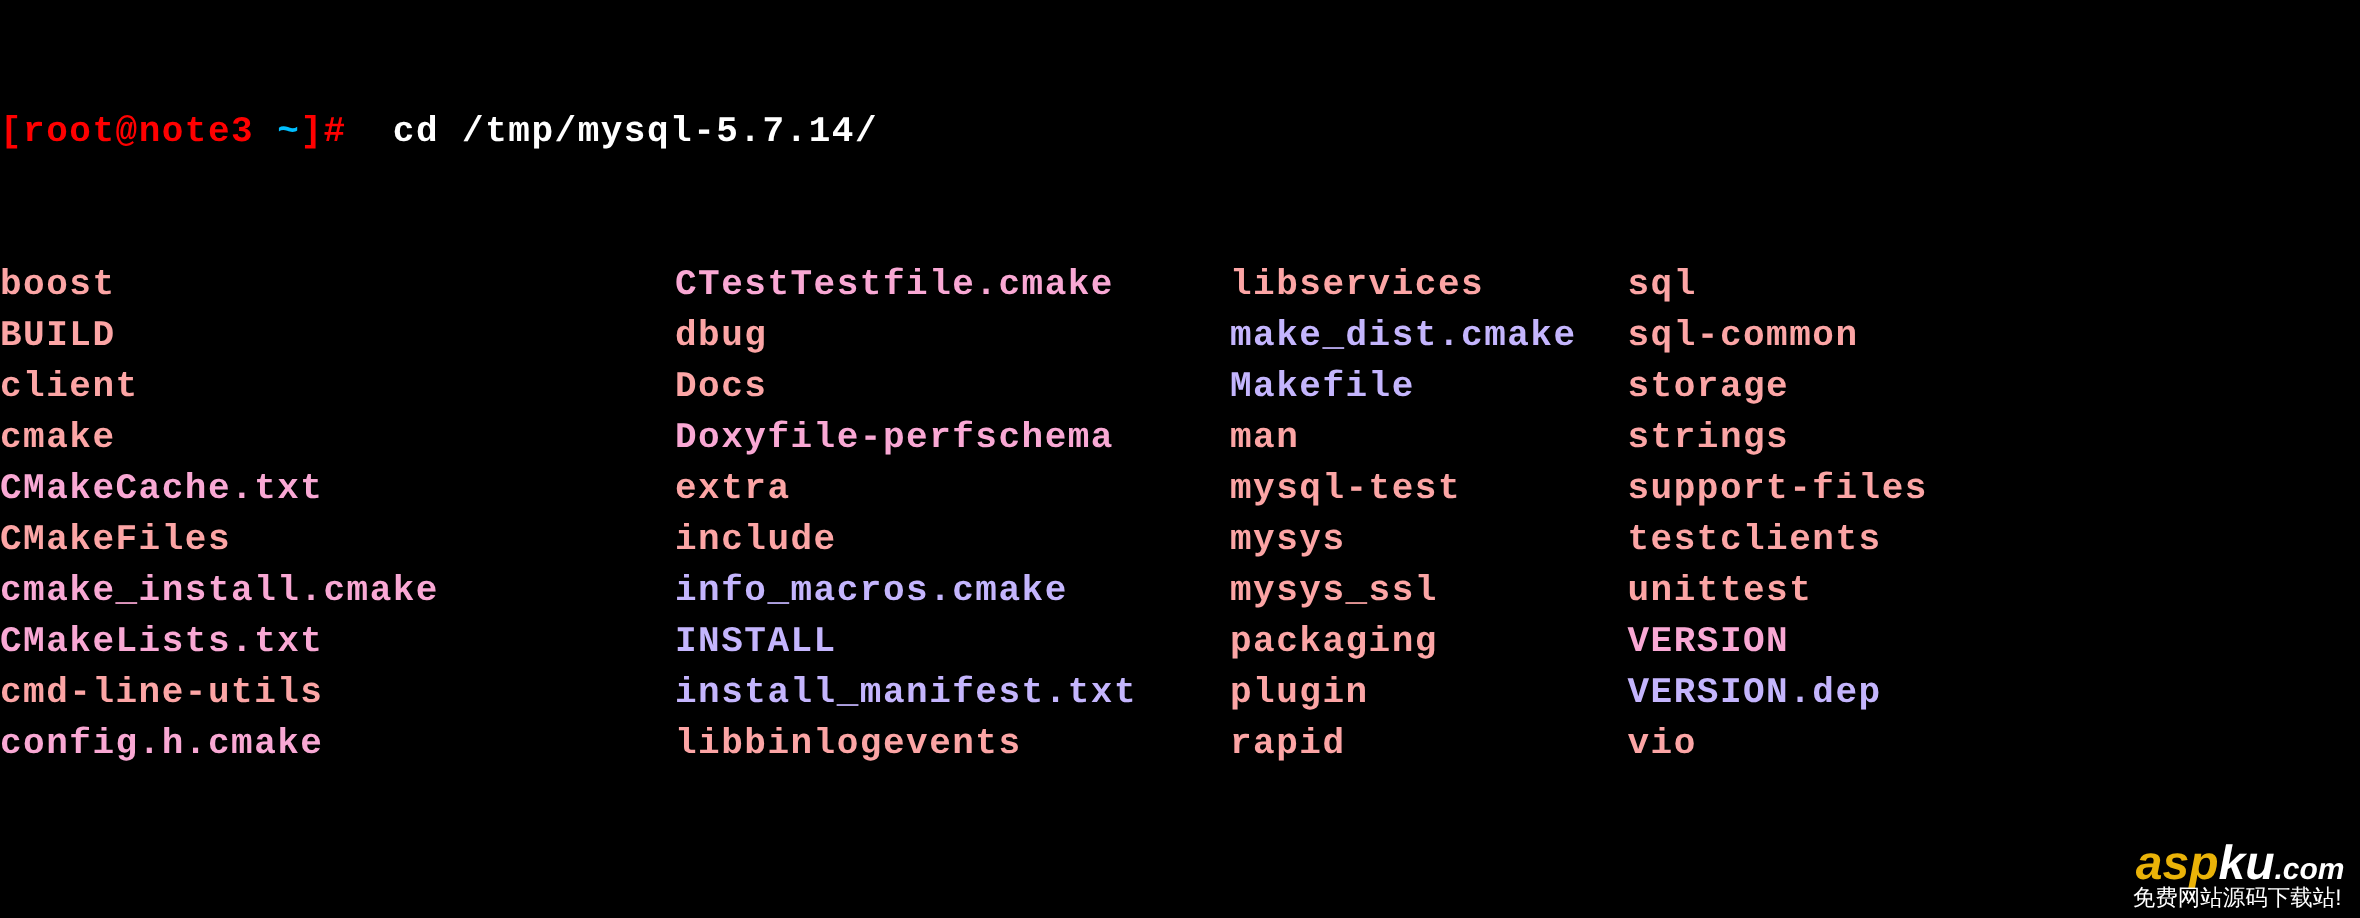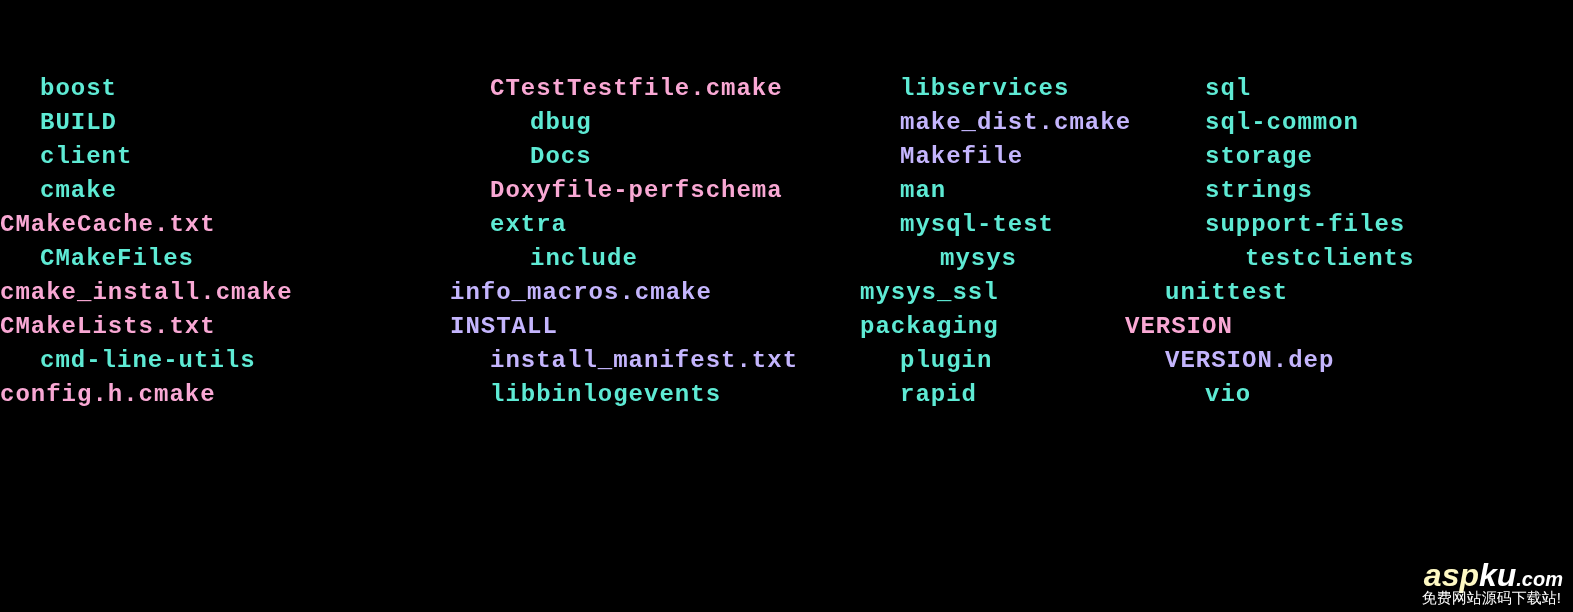--- a/index.html
+++ b/index.html
@@ -19,53 +19,54 @@
     line-height: 34px;
     white-space: pre;
   }
   .prompt-root { color: #ff0000; }
   .prompt-colon { color: #ffffff; }
   .prompt-tilde { color: #00bfff; }
   .prompt-dir { color: #00bfff; }
   .cmd { color: #ffffff; }
   .green { color: #f9a8d4; }
   .white { color: #c4b5fd; }
-  .blue { color: #5eead4; padding-left: 40px; }
+  .blue { color: #fca5a5; }
   .ls-row { display: flex; }
   .col1 { width: 450px; }
   .col2 { width: 370px; }
   .col3 { width: 265px; }
   .col4 { width: 300px; }
   .watermark {
     position: absolute;
     right: 10px;
     bottom: 18px;
     font-family: Arial, sans-serif;
     font-weight: bold;
     font-style: italic;
     font-size: 32px;
     letter-spacing: 0;
   }
-  .wm-asp { color: #fef9c3; text-shadow: 1px 1px 2px #000; }
+  .wm-asp { color: #eab308; text-shadow: 1px 1px 2px #000; }
   .wm-ku { color: #ffffff; text-shadow: 1px 1px 2px #000; }
   .wm-com { color: #ffffff; font-size: 20px; font-weight: bold; }
   .wm-sub {
     position: absolute;
     right: 12px;
     bottom: 4px;
     font-family: sans-serif;
     font-size: 15px;
     color: #ffffff;
     letter-spacing: 0;
     font-weight: normal;
   }
 </style>
 </head>
 <body>
 
 <div class="terminal">
+  <div><span class="prompt-root">[</span><span class="prompt-root">root@note3</span><span class="prompt-colon"> </span><span class="prompt-tilde">~</span><span class="prompt-root">]# </span><span class="cmd"> cd /tmp/mysql-5.7.14/</span></div>
   <div id="ls-output"><div class="ls-row"><span class="col1 blue">boost</span><span class="col2 green">CTestTestfile.cmake</span><span class="col3 blue">libservices</span><span class="col4 blue">sql</span></div><div class="ls-row"><span class="col1 blue">BUILD</span><span class="col2 blue">dbug</span><span class="col3 white">make_dist.cmake</span><span class="col4 blue">sql-common</span></div><div class="ls-row"><span class="col1 blue">client</span><span class="col2 blue">Docs</span><span class="col3 white">Makefile</span><span class="col4 blue">storage</span></div><div class="ls-row"><span class="col1 blue">cmake</span><span class="col2 green">Doxyfile-perfschema</span><span class="col3 blue">man</span><span class="col4 blue">strings</span></div><div class="ls-row"><span class="col1 green">CMakeCache.txt</span><span class="col2 blue">extra</span><span class="col3 blue">mysql-test</span><span class="col4 blue">support-files</span></div><div class="ls-row"><span class="col1 blue">CMakeFiles</span><span class="col2 blue">include</span><span class="col3 blue">mysys</span><span class="col4 blue">testclients</span></div><div class="ls-row"><span class="col1 green">cmake_install.cmake</span><span class="col2 white">info_macros.cmake</span><span class="col3 blue">mysys_ssl</span><span class="col4 blue">unittest</span></div><div class="ls-row"><span class="col1 green">CMakeLists.txt</span><span class="col2 white">INSTALL</span><span class="col3 blue">packaging</span><span class="col4 green">VERSION</span></div><div class="ls-row"><span class="col1 blue">cmd-line-utils</span><span class="col2 white">install_manifest.txt</span><span class="col3 blue">plugin</span><span class="col4 white">VERSION.dep</span></div><div class="ls-row"><span class="col1 green">config.h.cmake</span><span class="col2 blue">libbinlogevents</span><span class="col3 blue">rapid</span><span class="col4 blue">vio</span></div></div>
 </div>
 
 <div class="watermark">
   <span class="wm-asp">asp</span><span class="wm-ku">ku</span><span class="wm-com">.com</span>
 </div>
 <div class="wm-sub">免费网站源码下载站!</div>
 
 </body></html>

